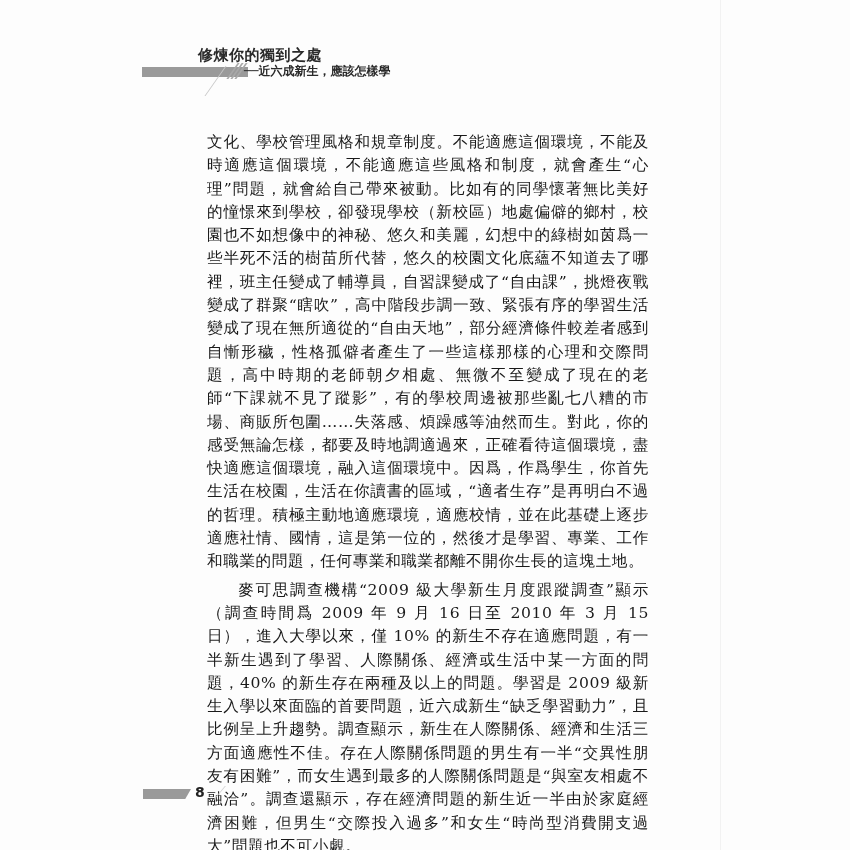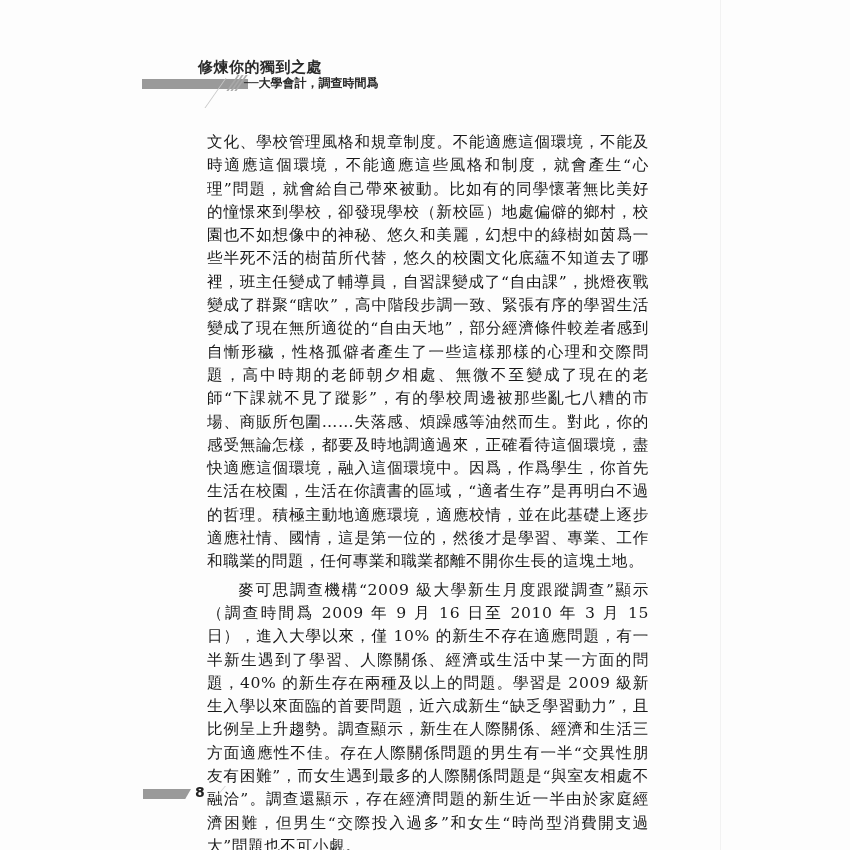--- a/index.html
+++ b/index.html
@@ -6,21 +6,21 @@
   body {
     width: 850px; height: 850px; position: relative; overflow: hidden;
     background: #fdfdfd;
     font-family: "DejaVu Serif", serif;
     color: #1a1a1a;
   }
   .page-edge {
     position: absolute; left: 720px; top: 0; width: 1px; height: 850px;
     background: #f2f2f2;
   }
-  .header { position: absolute; left: 0; top: 12px; width: 812px; height: 110px; }
+  .header { position: absolute; left: 0; top: 0; width: 812px; height: 110px; }
   .book-title {
     position: absolute; left: 198px; top: 46px;
     font-size: 15px; font-weight: bold; letter-spacing: 0.5px;
     color: #2a2a2a;
   }
   .header-bar {
     position: absolute; left: 142px; top: 67px; width: 106px; height: 10px;
     background: #9a9a9a;
   }
   .header-slash {
@@ -61,21 +61,21 @@
 
 <div class="page-edge"></div>
 
 <div class="header">
   <div class="book-title">修煉你的獨到之處</div>
   <div class="header-bar"></div>
   <div class="header-slash" style="left:232px"></div>
   <div class="header-slash" style="left:236px"></div>
   <div class="header-slash" style="left:240px"></div>
   <div class="header-slash long" style="left:215px"></div>
-  <div class="subtitle">──大學會計，調查時間爲</div>
+  <div class="subtitle">──近六成新生，應該怎樣學</div>
 </div>
 
 <div class="body-text">
   <p>文化、學校管理風格和規章制度。不能適應這個環境，不能及時適應這個環境，不能適應這些風格和制度，就會產生“心理”問題，就會給自己帶來被動。比如有的同學懷著無比美好的憧憬來到學校，卻發現學校（新校區）地處偏僻的鄉村，校園也不如想像中的神秘、悠久和美麗，幻想中的綠樹如茵爲一些半死不活的樹苗所代替，悠久的校園文化底蘊不知道去了哪裡，班主任變成了輔導員，自習課變成了“自由課”，挑燈夜戰變成了群聚“瞎吹”，高中階段步調一致、緊張有序的學習生活變成了現在無所適從的“自由天地”，部分經濟條件較差者感到自慚形穢，性格孤僻者產生了一些這樣那樣的心理和交際問題，高中時期的老師朝夕相處、無微不至變成了現在的老師“下課就不見了蹤影”，有的學校周邊被那些亂七八糟的市場、商販所包圍……失落感、煩躁感等油然而生。對此，你的感受無論怎樣，都要及時地調適過來，正確看待這個環境，盡快適應這個環境，融入這個環境中。因爲，作爲學生，你首先生活在校園，生活在你讀書的區域，“適者生存”是再明白不過的哲理。積極主動地適應環境，適應校情，並在此基礎上逐步適應社情、國情，這是第一位的，然後才是學習、專業、工作和職業的問題，任何專業和職業都離不開你生長的這塊土地。</p>
   <p class="indent">麥可思調查機構“2009 級大學新生月度跟蹤調查”顯示（調查時間爲 2009 年 9 月 16 日至 2010 年 3 月 15 日），進入大學以來，僅 10% 的新生不存在適應問題，有一半新生遇到了學習、人際關係、經濟或生活中某一方面的問題，40% 的新生存在兩種及以上的問題。學習是 2009 級新生入學以來面臨的首要問題，近六成新生“缺乏學習動力”，且比例呈上升趨勢。調查顯示，新生在人際關係、經濟和生活三方面適應性不佳。存在人際關係問題的男生有一半“交異性朋友有困難”，而女生遇到最多的人際關係問題是“與室友相處不融洽”。調查還顯示，存在經濟問題的新生近一半由於家庭經濟困難，但男生“交際投入過多”和女生“時尚型消費開支過大”問題也不可小覷。</p>
 </div>
 
 <div class="footer-bar"></div>
 <div class="page-number">8</div>
 <div class="footer-slash"></div>

